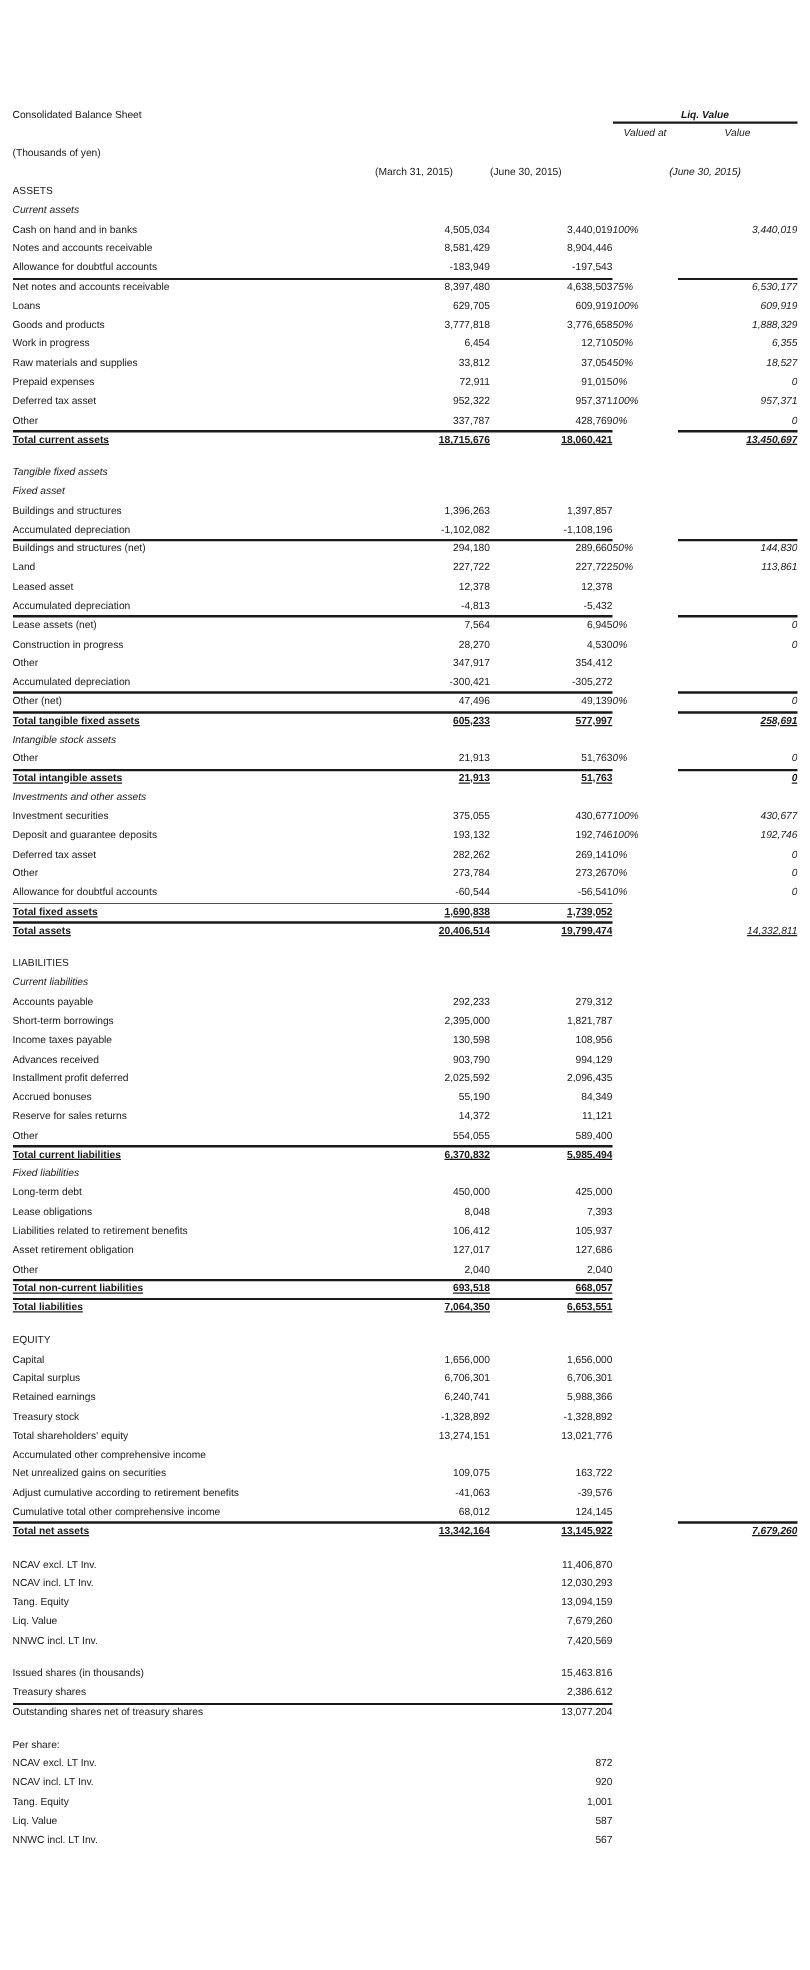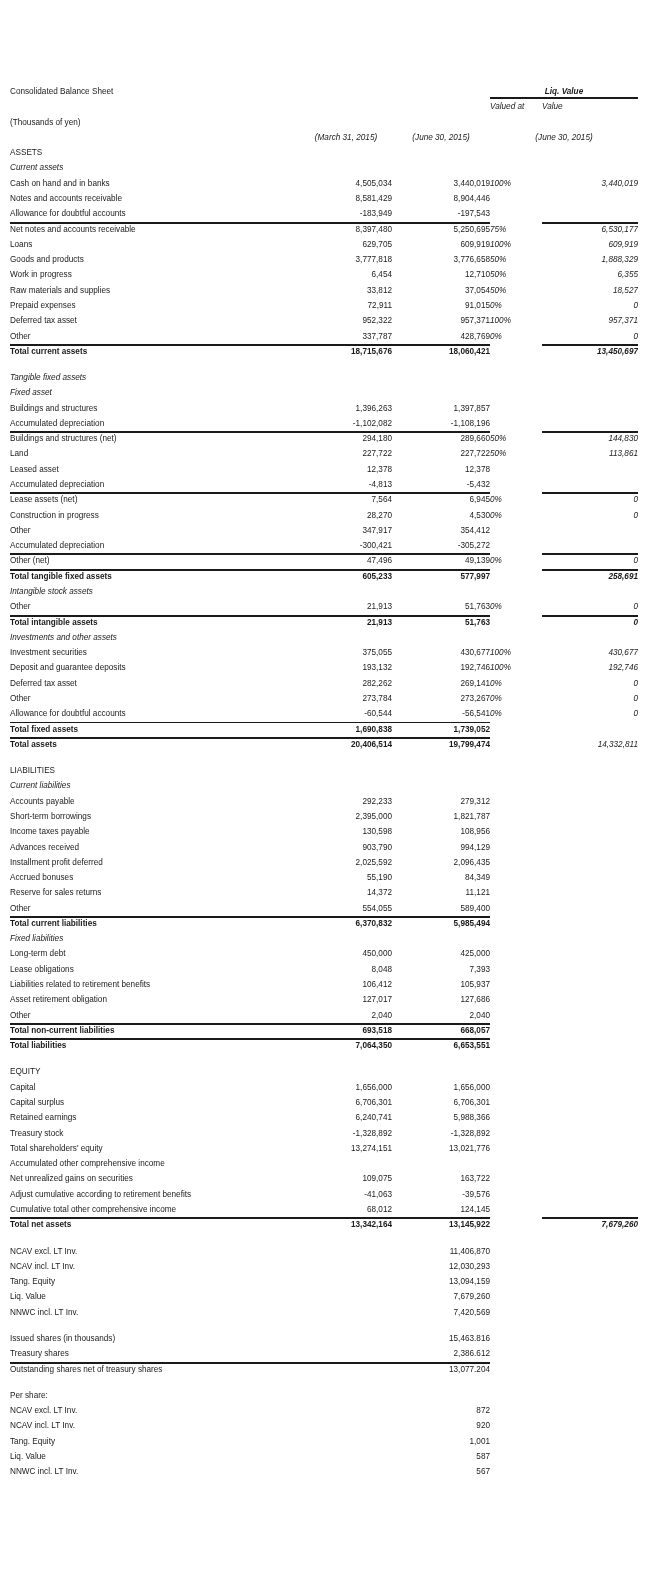--- a/index.html
+++ b/index.html
@@ -39,44 +39,44 @@
   col.c-v1    { width: 92px; }
   col.c-v2    { width: 98px; }
   col.c-pct   { width: 52px; }
   col.c-val   { width: 96px; }
 
   td.label { text-align: left;  padding-left: 2px; }
   td.num   { text-align: right; padding-right: 2px; }
   td.pct   { text-align: left; padding-right: 10px; font-style: italic; }
   td.val   { text-align: right; padding-right: 2px; font-style: italic; }
 
-  tr.bold td { font-weight: bold; }
+  tr.bold td { font-weight: bold; text-decoration: underline; }
   td.ital, tr.ital td.label { font-style: italic; }
   tr.spacer td { height: 11px; line-height: 11px; }
 
   
   .rt-thin  { box-shadow: inset 0 1px 0 0 #1a1a1a; }
   .rt-thick { box-shadow: inset 0 1.9px 0 0 #1a1a1a; }
 
   
   .hdr-row td { height: 15.28px; line-height: 15.28px; margin-top: 36px; }
   td.grp-title {
     text-align: center;
     font-style: italic;
     font-weight: bold;
     padding-bottom: 1px;
   }
   td.grp-underline { box-shadow: inset 0 -1.9px 0 0 #1a1a1a; }
   td.sub-hdr {
+    text-align: center;
     font-style: italic;
   }
   td.date-hdr {
-    text-align: center;
+    text-align: left;
     padding-right: 2px;
-    font-style: italic;
   }
   td.date-hdr-grp {
     text-align: center;
     font-style: italic;
   }
   td.title { font-size: 8.2px; }
 </style>
 </head>
 <body>
 
@@ -150,21 +150,21 @@
   <tr>
     <td class="label">Allowance for doubtful accounts</td>
     <td class="num">-183,949</td>
     <td class="num">-197,543</td>
     <td class="pct"></td>
     <td class="val"></td>
   </tr>
   <tr>
     <td class="label rt-thick">Net notes and accounts receivable</td>
     <td class="num rt-thick">8,397,480</td>
-    <td class="num rt-thick">5,250,695</td>
+    <td class="num rt-thick">4,638,503</td>
     <td class="pct">75%</td>
     <td class="val rt-thick">6,530,177</td>
   </tr>
   <tr>
     <td class="label">Loans</td>
     <td class="num">629,705</td>
     <td class="num">609,919</td>
     <td class="pct">100%</td>
     <td class="val">609,919</td>
   </tr>

